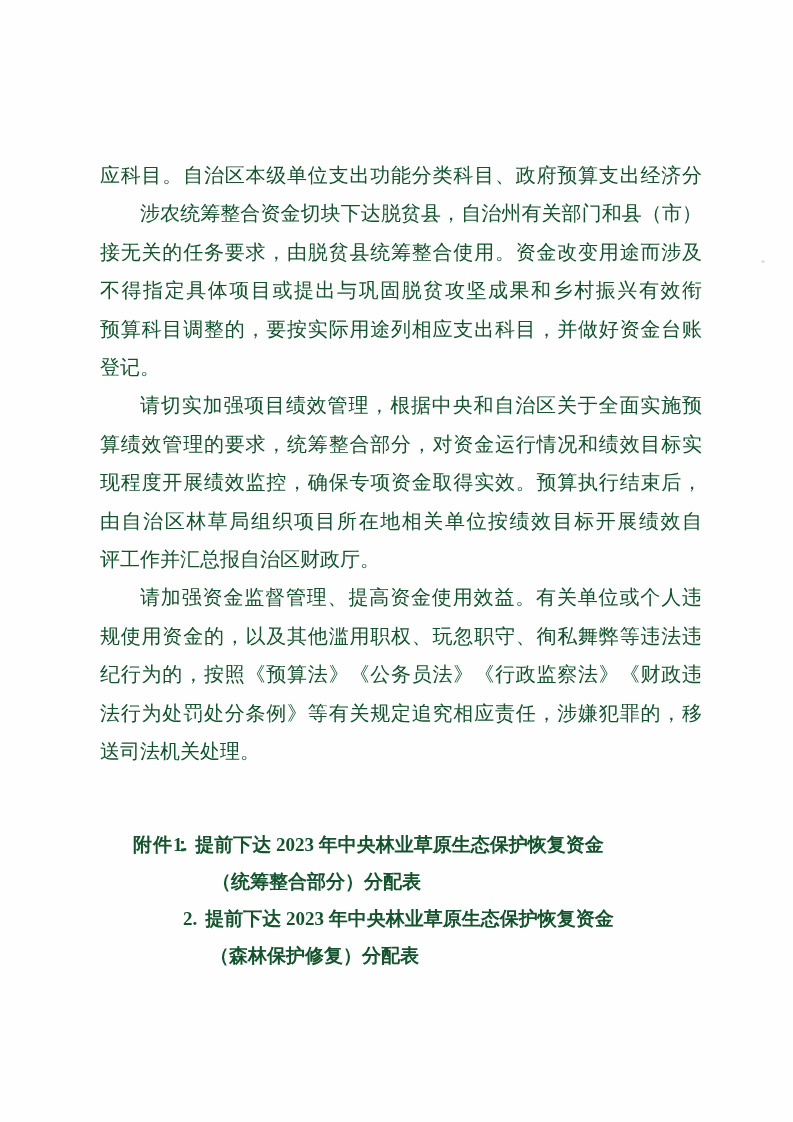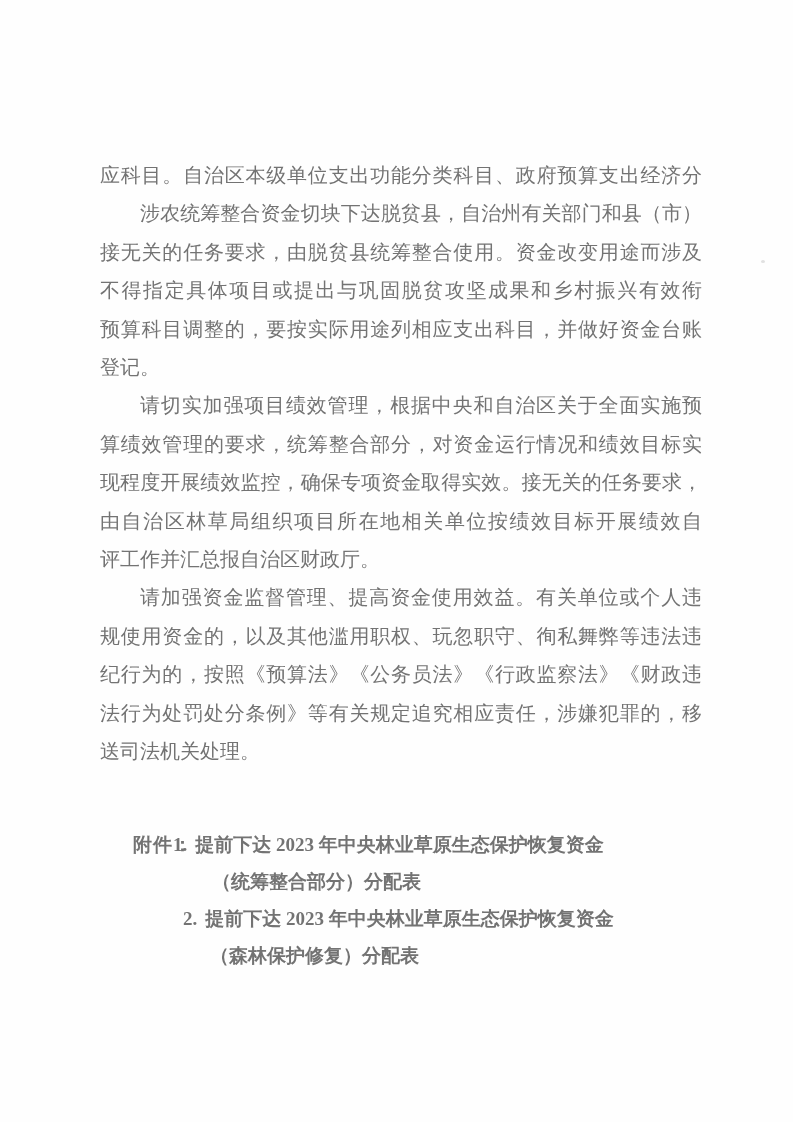--- a/index.html
+++ b/index.html
@@ -8,21 +8,21 @@
     background: #e8e8e8;
   }
   .page {
     position: relative;
     width: 793px;
     height: 1122px;
     margin: 0 auto;
     background: #fefefe;
     overflow: hidden;
     font-family: "Liberation Serif", "DejaVu Serif", serif;
-    color: #737373;
+    color: #14532d;
   }
   .body-text {
     position: absolute;
     left: 100px;
     top: 156px;
     width: 602px;
     font-size: 20px;
     line-height: 38.4px;
     letter-spacing: 0;
   }
@@ -86,21 +86,21 @@
 
   <div class="body-text">
     <div class="line f">应科目。自治区本级单位支出功能分类科目、政府预算支出经济分</div>
     <div class="line f ind">涉农统筹整合资金切块下达脱贫县，自治州有关部门和县（市）</div>
     <div class="line f">接无关的任务要求，由脱贫县统筹整合使用。资金改变用途而涉及</div>
     <div class="line f">不得指定具体项目或提出与巩固脱贫攻坚成果和乡村振兴有效衔</div>
     <div class="line f">预算科目调整的，要按实际用途列相应支出科目，并做好资金台账</div>
     <div class="line end">登记。</div>
     <div class="line f ind">请切实加强项目绩效管理，根据中央和自治区关于全面实施预</div>
     <div class="line f">算绩效管理的要求，统筹整合部分，对资金运行情况和绩效目标实</div>
-    <div class="line f">现程度开展绩效监控，确保专项资金取得实效。接无关的任务要求，</div>
+    <div class="line f">现程度开展绩效监控，确保专项资金取得实效。预算执行结束后，</div>
     <div class="line f">由自治区林草局组织项目所在地相关单位按绩效目标开展绩效自</div>
     <div class="line end">评工作并汇总报自治区财政厅。</div>
     <div class="line f ind">请加强资金监督管理、提高资金使用效益。有关单位或个人违</div>
     <div class="line f">规使用资金的，以及其他滥用职权、玩忽职守、徇私舞弊等违法违</div>
     <div class="line f">纪行为的，按照《预算法》《公务员法》《行政监察法》《财政违</div>
     <div class="line f">法行为处罚处分条例》等有关规定追究相应责任，涉嫌犯罪的，移</div>
     <div class="line end">送司法机关处理。</div>
   </div>
 
   <div class="attachment">

